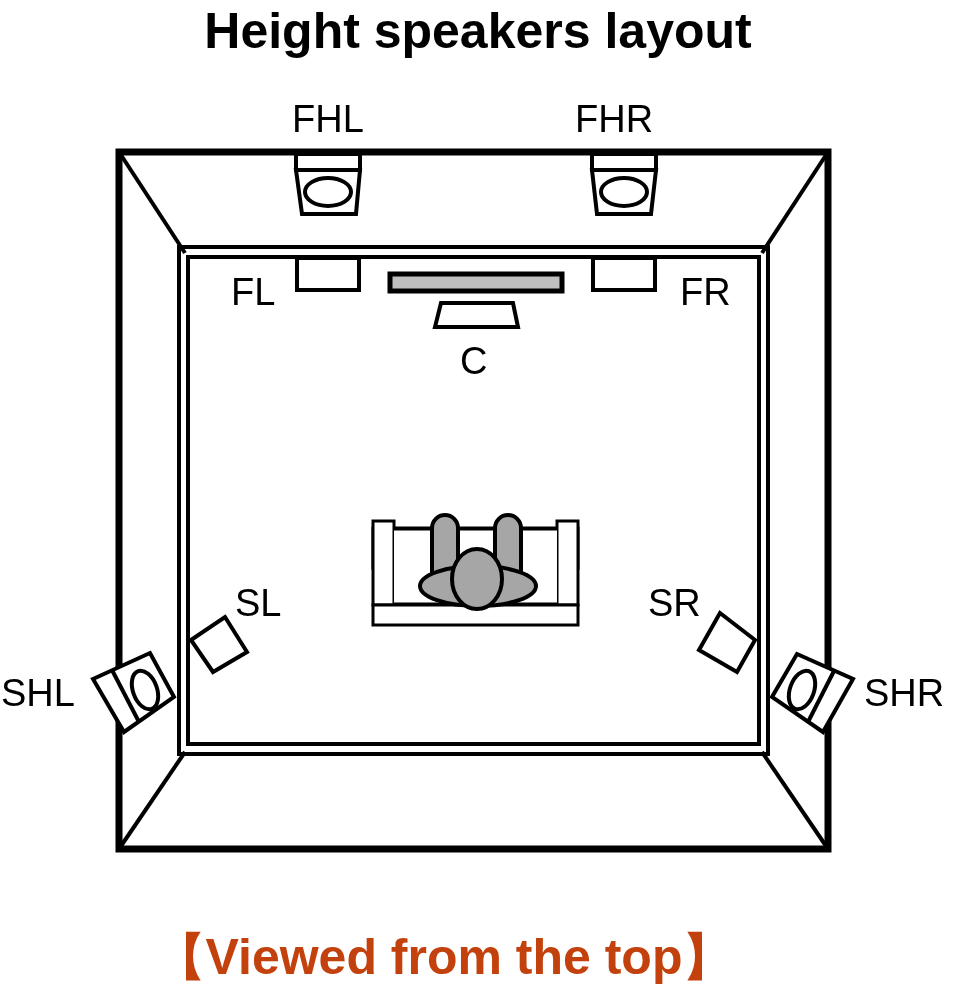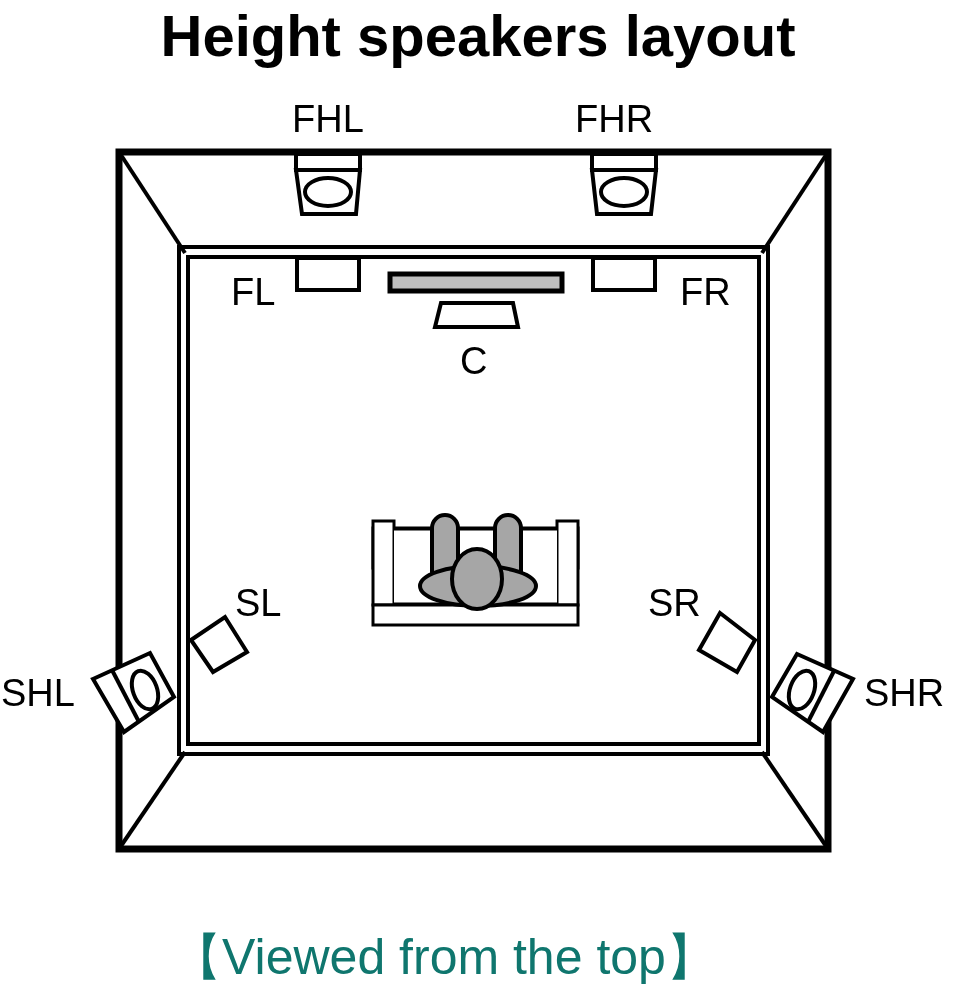--- a/index.html
+++ b/index.html
@@ -1,18 +1,18 @@
 <!DOCTYPE html>
 <html><head>
   <meta charset="utf-8">
   <style>
     html, body { margin: 0; padding: 0; background: #ffffff; }
     body { width: 956px; height: 1007px; position: relative; overflow: hidden; font-family: "Liberation Sans", sans-serif; }
-    .title { position: absolute; left: 0; top: 2px; width: 956px; text-align: center; font-weight: bold; font-size: 58px; color: #000; letter-spacing: 0px; }
-    .caption { position: absolute; left: 0; top: 924px; width: 888px; text-align: center; font-weight: normal; font-size: 50px; color: #0f766e; }
+    .title { position: absolute; left: 0; top: 2px; width: 956px; text-align: center; font-weight: bold; font-size: 50px; color: #000; letter-spacing: 0px; }
+    .caption { position: absolute; left: 0; top: 924px; width: 888px; text-align: center; font-weight: bold; font-size: 50px; color: #c2410c; }
     svg { position: absolute; left: 0; top: 0; }
     .lbl { font-family: "Liberation Sans", sans-serif; font-size: 38px; fill: #000; }
   </style>
 </head>
 <body>
 
 <div class="title">Height speakers layout</div>
 
 <svg width="956" height="1007" viewBox="0 0 956 1007">
 

